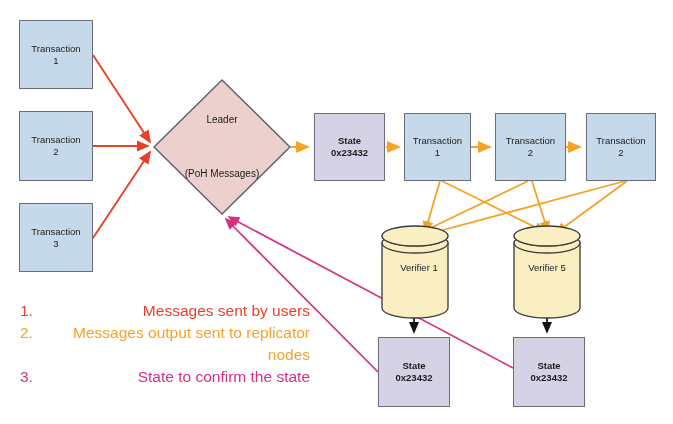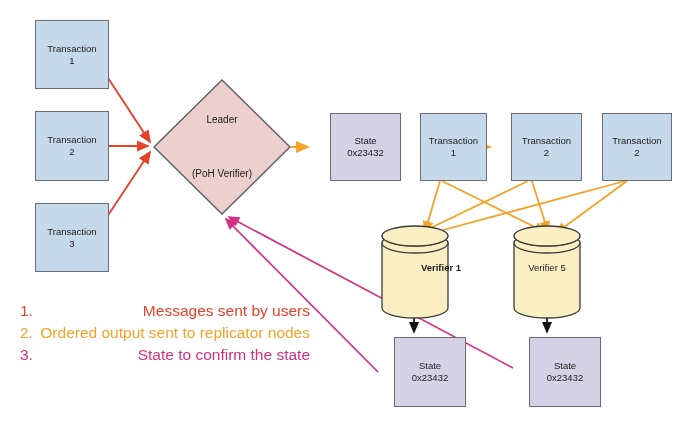--- a/index.html
+++ b/index.html
@@ -28,30 +28,29 @@
     display: flex;
     flex-direction: column;
     align-items: center;
     justify-content: center;
     text-align: center;
     color: #1b1b1b;
     line-height: 1.25;
   }
   .box {
     border: 1.4px solid #6b6b7a;
-    margin-left: 16px;
   }
   .box-tx {
     background: #c6d9ea;
     font-size: 9.5px;
   }
   .box-state {
     background: #d6d2e6;
     font-size: 9.5px;
-    font-weight: normal;
+    font-weight: bold;
   }
   .diamond-label {
     font-size: 10px;
     z-index: 3;
   }
   .cyl-label {
     font-size: 9.5px;
     z-index: 3;
   }
   .legend {
@@ -153,41 +152,41 @@
     <span>Transaction</span>
     <span>2</span>
   </div>
   <div class="node box box-tx" style="left:19px; top:203px; width:74px; height:69px;">
     <span>Transaction</span>
     <span>3</span>
   </div>
 
   <div class="node diamond-label" style="left:156px; top:125px; width:132px; height:44px;gap:42px;">
     <span>Leader</span>
-    <span>(PoH Verifier)</span>
+    <span>(PoH Messages)</span>
   </div>
 
   <div class="node box box-state" style="left:314px; top:113px; width:71px; height:68px;">
     <span>State</span>
     <span>0x23432</span>
   </div>
   <div class="node box box-tx" style="left:404px; top:113px; width:67px; height:68px;">
     <span>Transaction</span>
     <span>1</span>
   </div>
   <div class="node box box-tx" style="left:495px; top:113px; width:71px; height:68px;">
     <span>Transaction</span>
     <span>2</span>
   </div>
   <div class="node box box-tx" style="left:586px; top:113px; width:70px; height:68px;">
     <span>Transaction</span>
     <span>2</span>
   </div>
 
-  <div class="node cyl-label" style="left:404px; top:260px; width:74px; height:16px;font-weight:bold;">
+  <div class="node cyl-label" style="left:382px; top:260px; width:74px; height:16px;">
     <span>Verifier 1</span>
   </div>
   <div class="node cyl-label" style="left:514px; top:260px; width:66px; height:16px;">
     <span>Verifier 5</span>
   </div>
 
   <div class="node box box-state" style="left:378px; top:337px; width:72px; height:70px;">
     <span>State</span>
     <span>0x23432</span>
   </div>
@@ -196,21 +195,21 @@
     <span>0x23432</span>
   </div>
 
   <div class="legend">
     <div class="legend-row" style="color:#e8412a;">
       <span class="legend-num">1.</span>
       <span class="legend-text">Messages sent by users</span>
     </div>
     <div class="legend-row" style="color:#f5a227;">
       <span class="legend-num">2.</span>
-      <span class="legend-text">Ordered output sent to replicator nodes</span>
+      <span class="legend-text">Messages output sent to replicator nodes</span>
     </div>
     <div class="legend-row" style="color:#d42f82;">
       <span class="legend-num">3.</span>
       <span class="legend-text">State to confirm the state</span>
     </div>
   </div>
 
 </div>
 
 </body></html>

